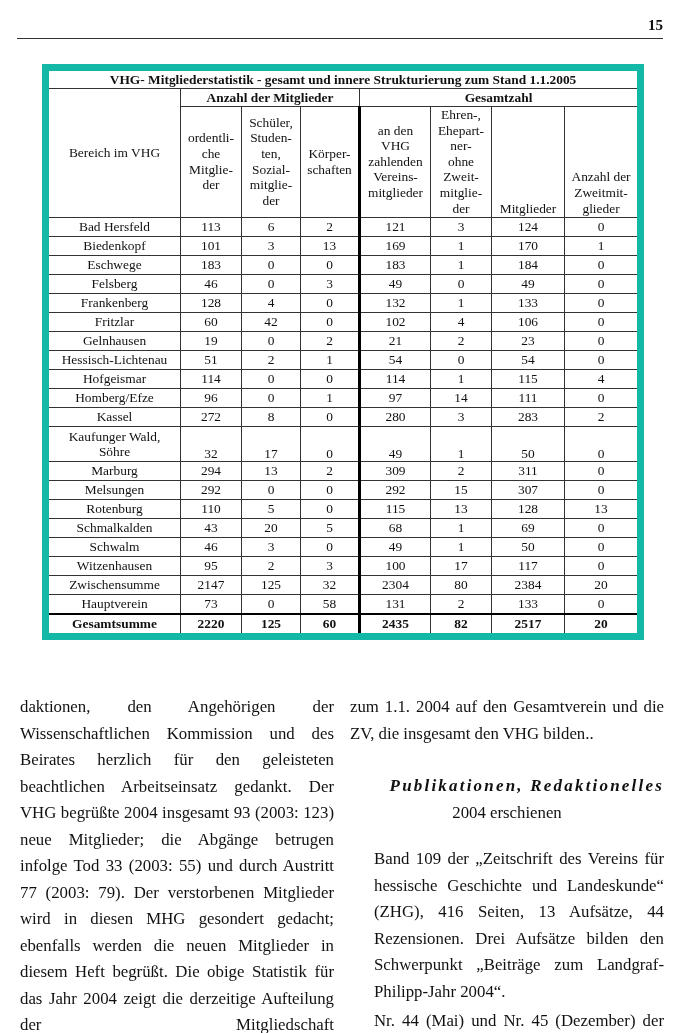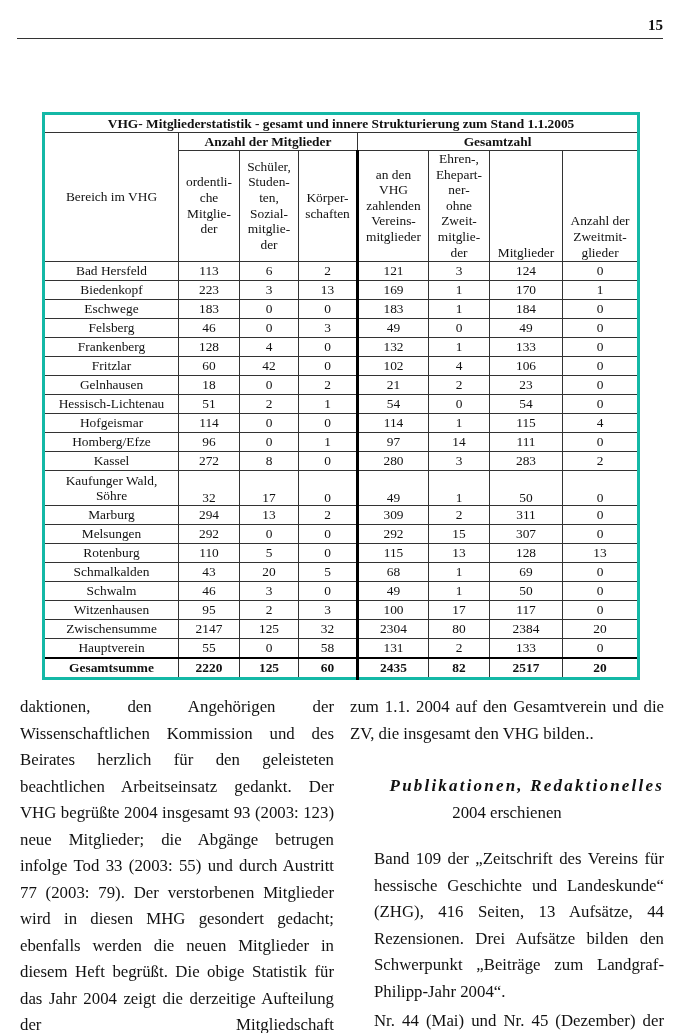--- a/index.html
+++ b/index.html
@@ -1,20 +1,20 @@
 <!DOCTYPE html>
 <html><head>
 <meta charset="utf-8">
 <style>
   html, body { margin: 0; padding: 0; background: #ffffff; }
   body { width: 680px; height: 1033px; position: relative; overflow: hidden; color: #111; font-family: "Liberation Serif", "DejaVu Serif", serif; }
   .page-number { position: absolute; right: 17px; top: 17px; font-size: 15px; font-weight: bold; }
   .header-rule { position: absolute; left: 17px; width: 646px; top: 38px; border-top: 1px solid #333; }
 
-  .stat-table { position: absolute; left: 42px; top: 64px; width: 595px; border-collapse: collapse; border: 3px solid #14b8a6; table-layout: fixed; font-size: 13.4px; line-height: 15.6px; margin-top: 48px; }
+  .stat-table { position: absolute; left: 42px; top: 64px; width: 595px; border-collapse: collapse; border: 7px solid #14b8a6; table-layout: fixed; font-size: 13.4px; line-height: 15.6px; }
   .stat-table td, .stat-table th { border: 1px solid #333; padding: 0 1px; text-align: center; font-weight: normal; vertical-align: middle; }
   .stat-table .title-cell { font-weight: bold; font-size: 13.4px; height: 17px; padding: 0; }
   .stat-table .group-cell { font-weight: bold; height: 17px; text-align: center; }
   .stat-table .col-head { vertical-align: bottom; padding-bottom: 1px; }
   .stat-table .col-head.mid { vertical-align: middle; }
   .stat-table td { height: 18px; padding: 0; }
   .stat-table td.tall { height: 34px; vertical-align: bottom; }
   .stat-table .thick-left { border-left: 3px solid #000; }
   .stat-table tr.total td { font-weight: bold; border-top: 2px solid #000; text-align: center; }
   .stat-table td.region { white-space: nowrap; }
@@ -72,21 +72,21 @@
         <td>113</td>
         <td>6</td>
         <td>2</td>
         <td class="thick-left">121</td>
         <td>3</td>
         <td>124</td>
         <td>0</td>
       </tr>
       <tr>
         <td class="region">Biedenkopf</td>
-        <td>223</td>
+        <td>101</td>
         <td>3</td>
         <td>13</td>
         <td class="thick-left">169</td>
         <td>1</td>
         <td>170</td>
         <td>1</td>
       </tr>
       <tr>
         <td class="region">Eschwege</td>
         <td>183</td>
@@ -122,21 +122,21 @@
         <td>60</td>
         <td>42</td>
         <td>0</td>
         <td class="thick-left">102</td>
         <td>4</td>
         <td>106</td>
         <td>0</td>
       </tr>
       <tr>
         <td class="region">Gelnhausen</td>
-        <td>18</td>
+        <td>19</td>
         <td>0</td>
         <td>2</td>
         <td class="thick-left">21</td>
         <td>2</td>
         <td>23</td>
         <td>0</td>
       </tr>
       <tr>
         <td class="region">Hessisch-Lichtenau</td>
         <td>51</td>
@@ -252,21 +252,21 @@
         <td>2147</td>
         <td>125</td>
         <td>32</td>
         <td class="thick-left">2304</td>
         <td>80</td>
         <td>2384</td>
         <td>20</td>
       </tr>
       <tr>
         <td class="region">Hauptverein</td>
-        <td>55</td>
+        <td>73</td>
         <td>0</td>
         <td>58</td>
         <td class="thick-left">131</td>
         <td>2</td>
         <td>133</td>
         <td>0</td>
       </tr>
       <tr class="total">
         <td class="region">Gesamtsumme</td>
         <td>2220</td>

